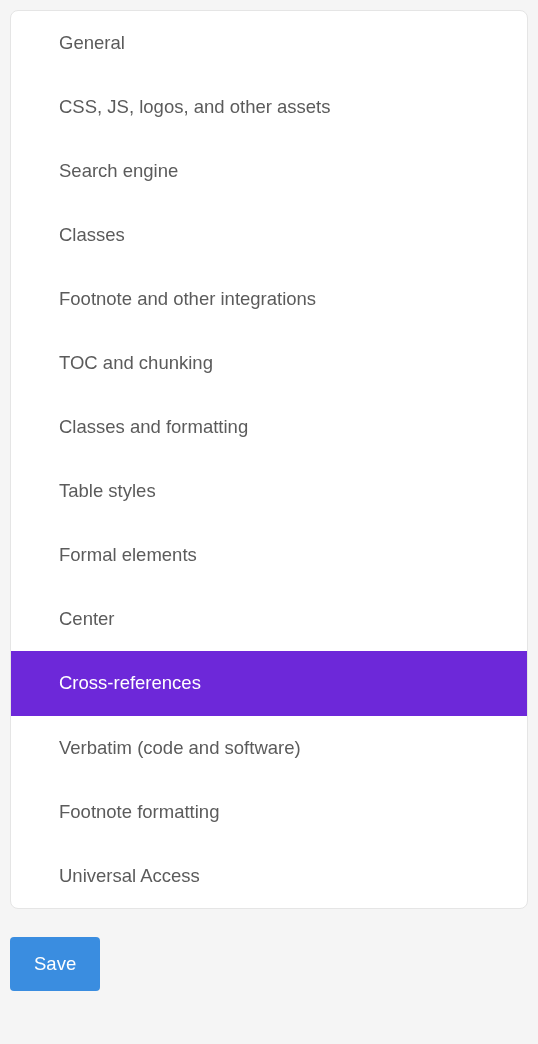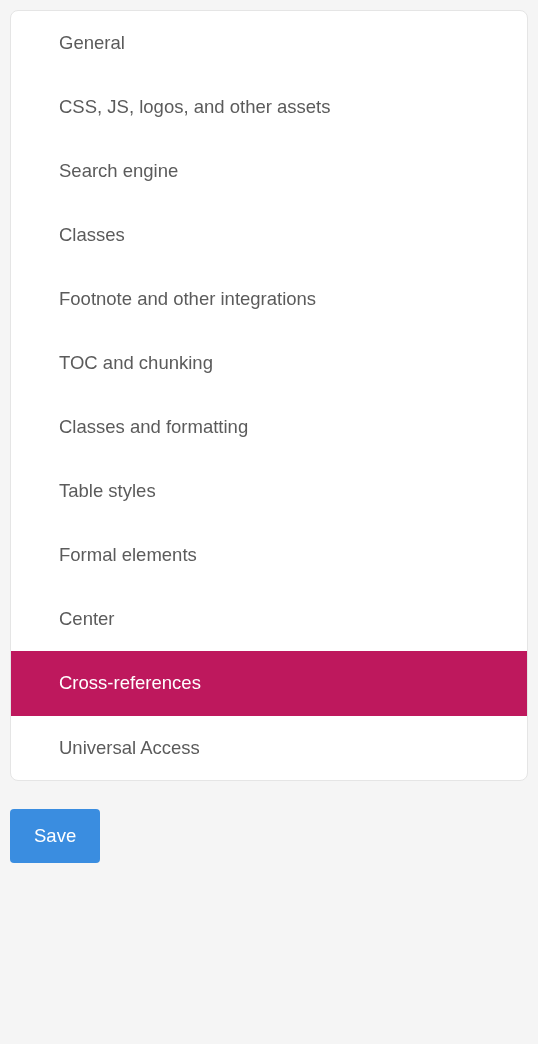--- a/index.html
+++ b/index.html
@@ -21,21 +21,21 @@
       overflow: hidden;
     }
     .nav-item {
       padding: 20px 24px 20px 48px;
       font-size: 18.5px;
       color: #5b5b5b;
       cursor: pointer;
       line-height: 1.3;
     }
     .nav-item.selected {
-      background: #be185d;
+      background: #6d28d9;
       color: #ffffff;
     }
     .save-button {
       margin-top: 28px;
       background: #3a8de0;
       color: #ffffff;
       border: none;
       border-radius: 4px;
       padding: 16px 24px;
       font-size: 18.5px;
@@ -53,19 +53,21 @@
   <div class="nav-item">CSS, JS, logos, and other assets</div>
   <div class="nav-item">Search engine</div>
   <div class="nav-item">Classes</div>
   <div class="nav-item">Footnote and other integrations</div>
   <div class="nav-item">TOC and chunking</div>
   <div class="nav-item">Classes and formatting</div>
   <div class="nav-item">Table styles</div>
   <div class="nav-item">Formal elements</div>
   <div class="nav-item">Center</div>
   <div class="nav-item selected">Cross-references</div>
+  <div class="nav-item">Verbatim (code and software)</div>
+  <div class="nav-item">Footnote formatting</div>
   <div class="nav-item">Universal Access</div>
 </div>
 
 <button class="save-button">Save</button>
 
 
 
 
 </body></html>

